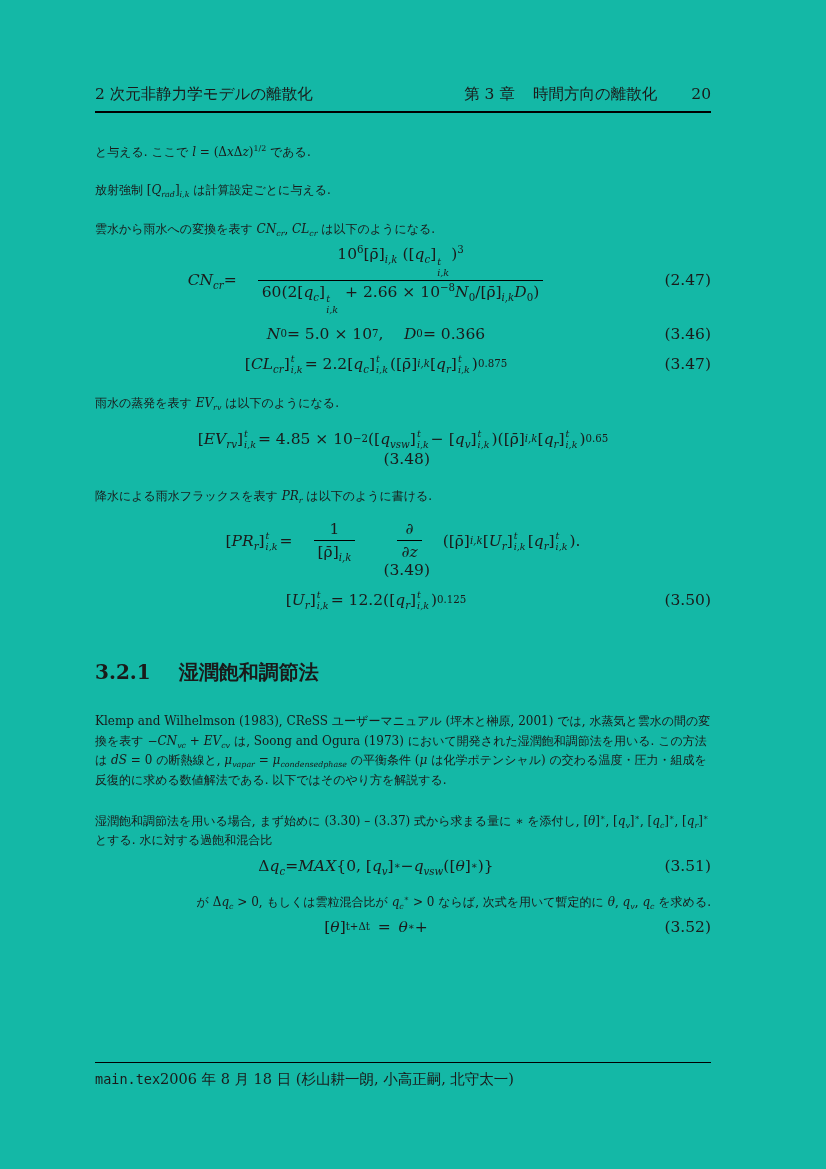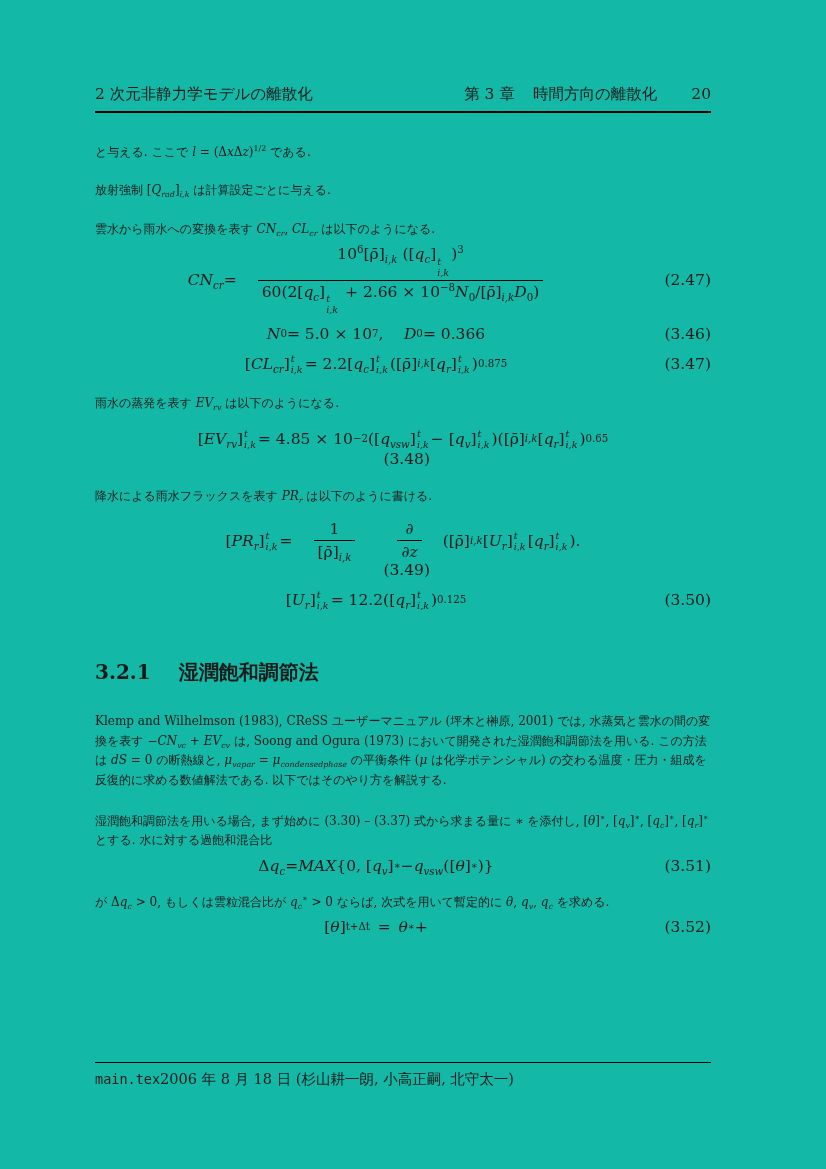--- a/index.html
+++ b/index.html
@@ -161,21 +161,21 @@
     <p class="body-par" style="margin-top:26px;">Klemp and Wilhelmson (1983), CReSS ユーザーマニュアル (坪木と榊原, 2001) では, 水蒸気と雲水の間の変換を表す −<i>CN<sub>vc</sub></i> + <i>EV<sub>cv</sub></i> は, Soong and Ogura (1973) において開発された湿潤飽和調節法を用いる. この方法は <i>dS</i> = 0 の断熱線と, <i>μ<sub>vapar</sub></i> = <i>μ<sub>condensedphase</sub></i> の平衡条件 (<i>μ</i> は化学ポテンシャル) の交わる温度・圧力・組成を反復的に求める数値解法である. 以下ではそのやり方を解説する.</p>
 
 
     <p class="body-par" style="margin-top:22px;">湿潤飽和調節法を用いる場合, まず始めに (3.30) – (3.37) 式から求まる量に ∗ を添付し, [<i>θ</i>]<sup>∗</sup>, [<i>q<sub>v</sub></i>]<sup>∗</sup>, [<i>q<sub>c</sub></i>]<sup>∗</sup>, [<i>q<sub>r</sub></i>]<sup>∗</sup> とする. 水に対する過飽和混合比</p>
 
     <div class="eqrow mt6">
       <span class="eqbody">Δ<i>q<sub>c</sub></i> = <i>MAX</i>{0, [<i>q<sub>v</sub></i>]<sup>∗</sup> − <i>q<sub>vsw</sub></i>([<i>θ</i>]<sup>∗</sup>)}</span>
       <span class="eqnum">(3.51)</span>
     </div>
 
-    <p class="body-par" style="margin-top:18px;">が Δ<i>q<sub>c</sub></i> &gt; 0, もしくは雲粒混合比が <i>q<sub>c</sub></i><sup>∗</sup> &gt; 0 ならば, 次式を用いて暫定的に <i>θ</i>, <i>q<sub>v</sub></i>, <i>q<sub>c</sub></i> を求める.</p>
+    <p class="body-par" style="margin-top:18px;text-align:right;">が Δ<i>q<sub>c</sub></i> &gt; 0, もしくは雲粒混合比が <i>q<sub>c</sub></i><sup>∗</sup> &gt; 0 ならば, 次式を用いて暫定的に <i>θ</i>, <i>q<sub>v</sub></i>, <i>q<sub>c</sub></i> を求める.</p>
 
     <div class="eqrow mt6">
       <span class="eqbody">[<i>θ</i>]<sup>t+Δt</sup> = <i>θ</i><sup>∗</sup> + </span>
       <span class="eqnum">(3.52)</span>
     </div>
 
   </div>
 
   <div class="pagefoot">
     <span class="fname">main.tex</span>

